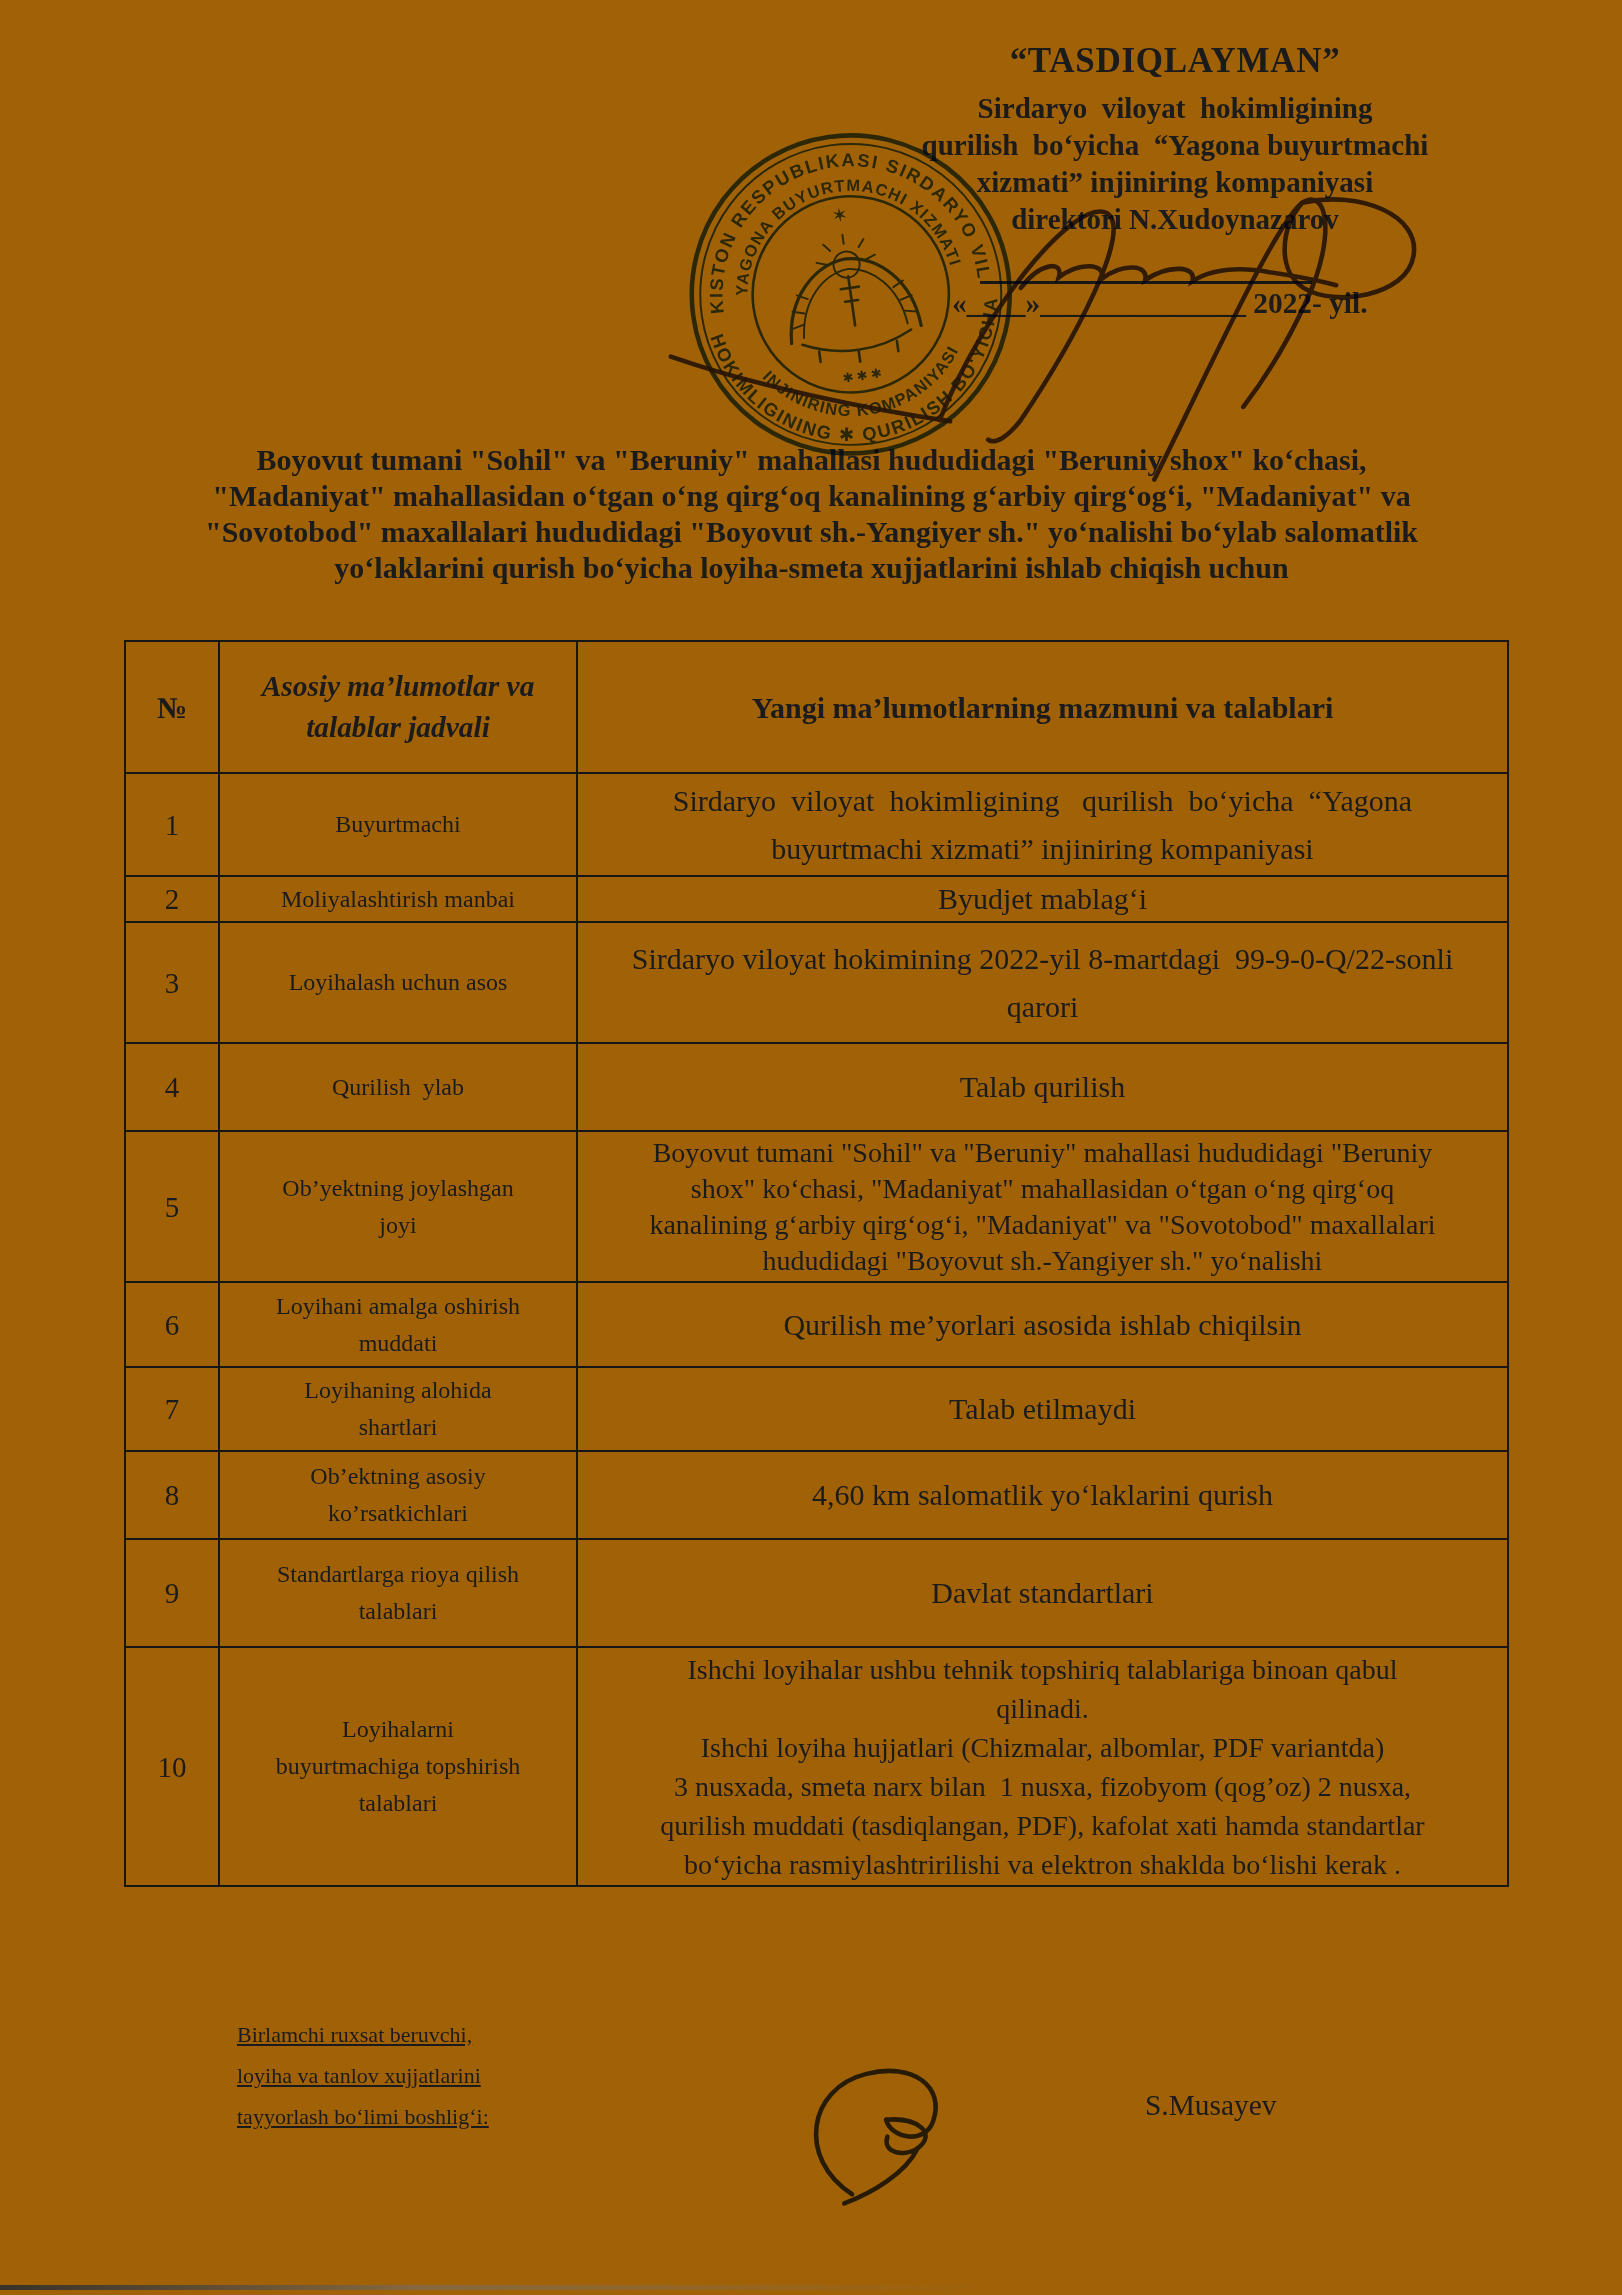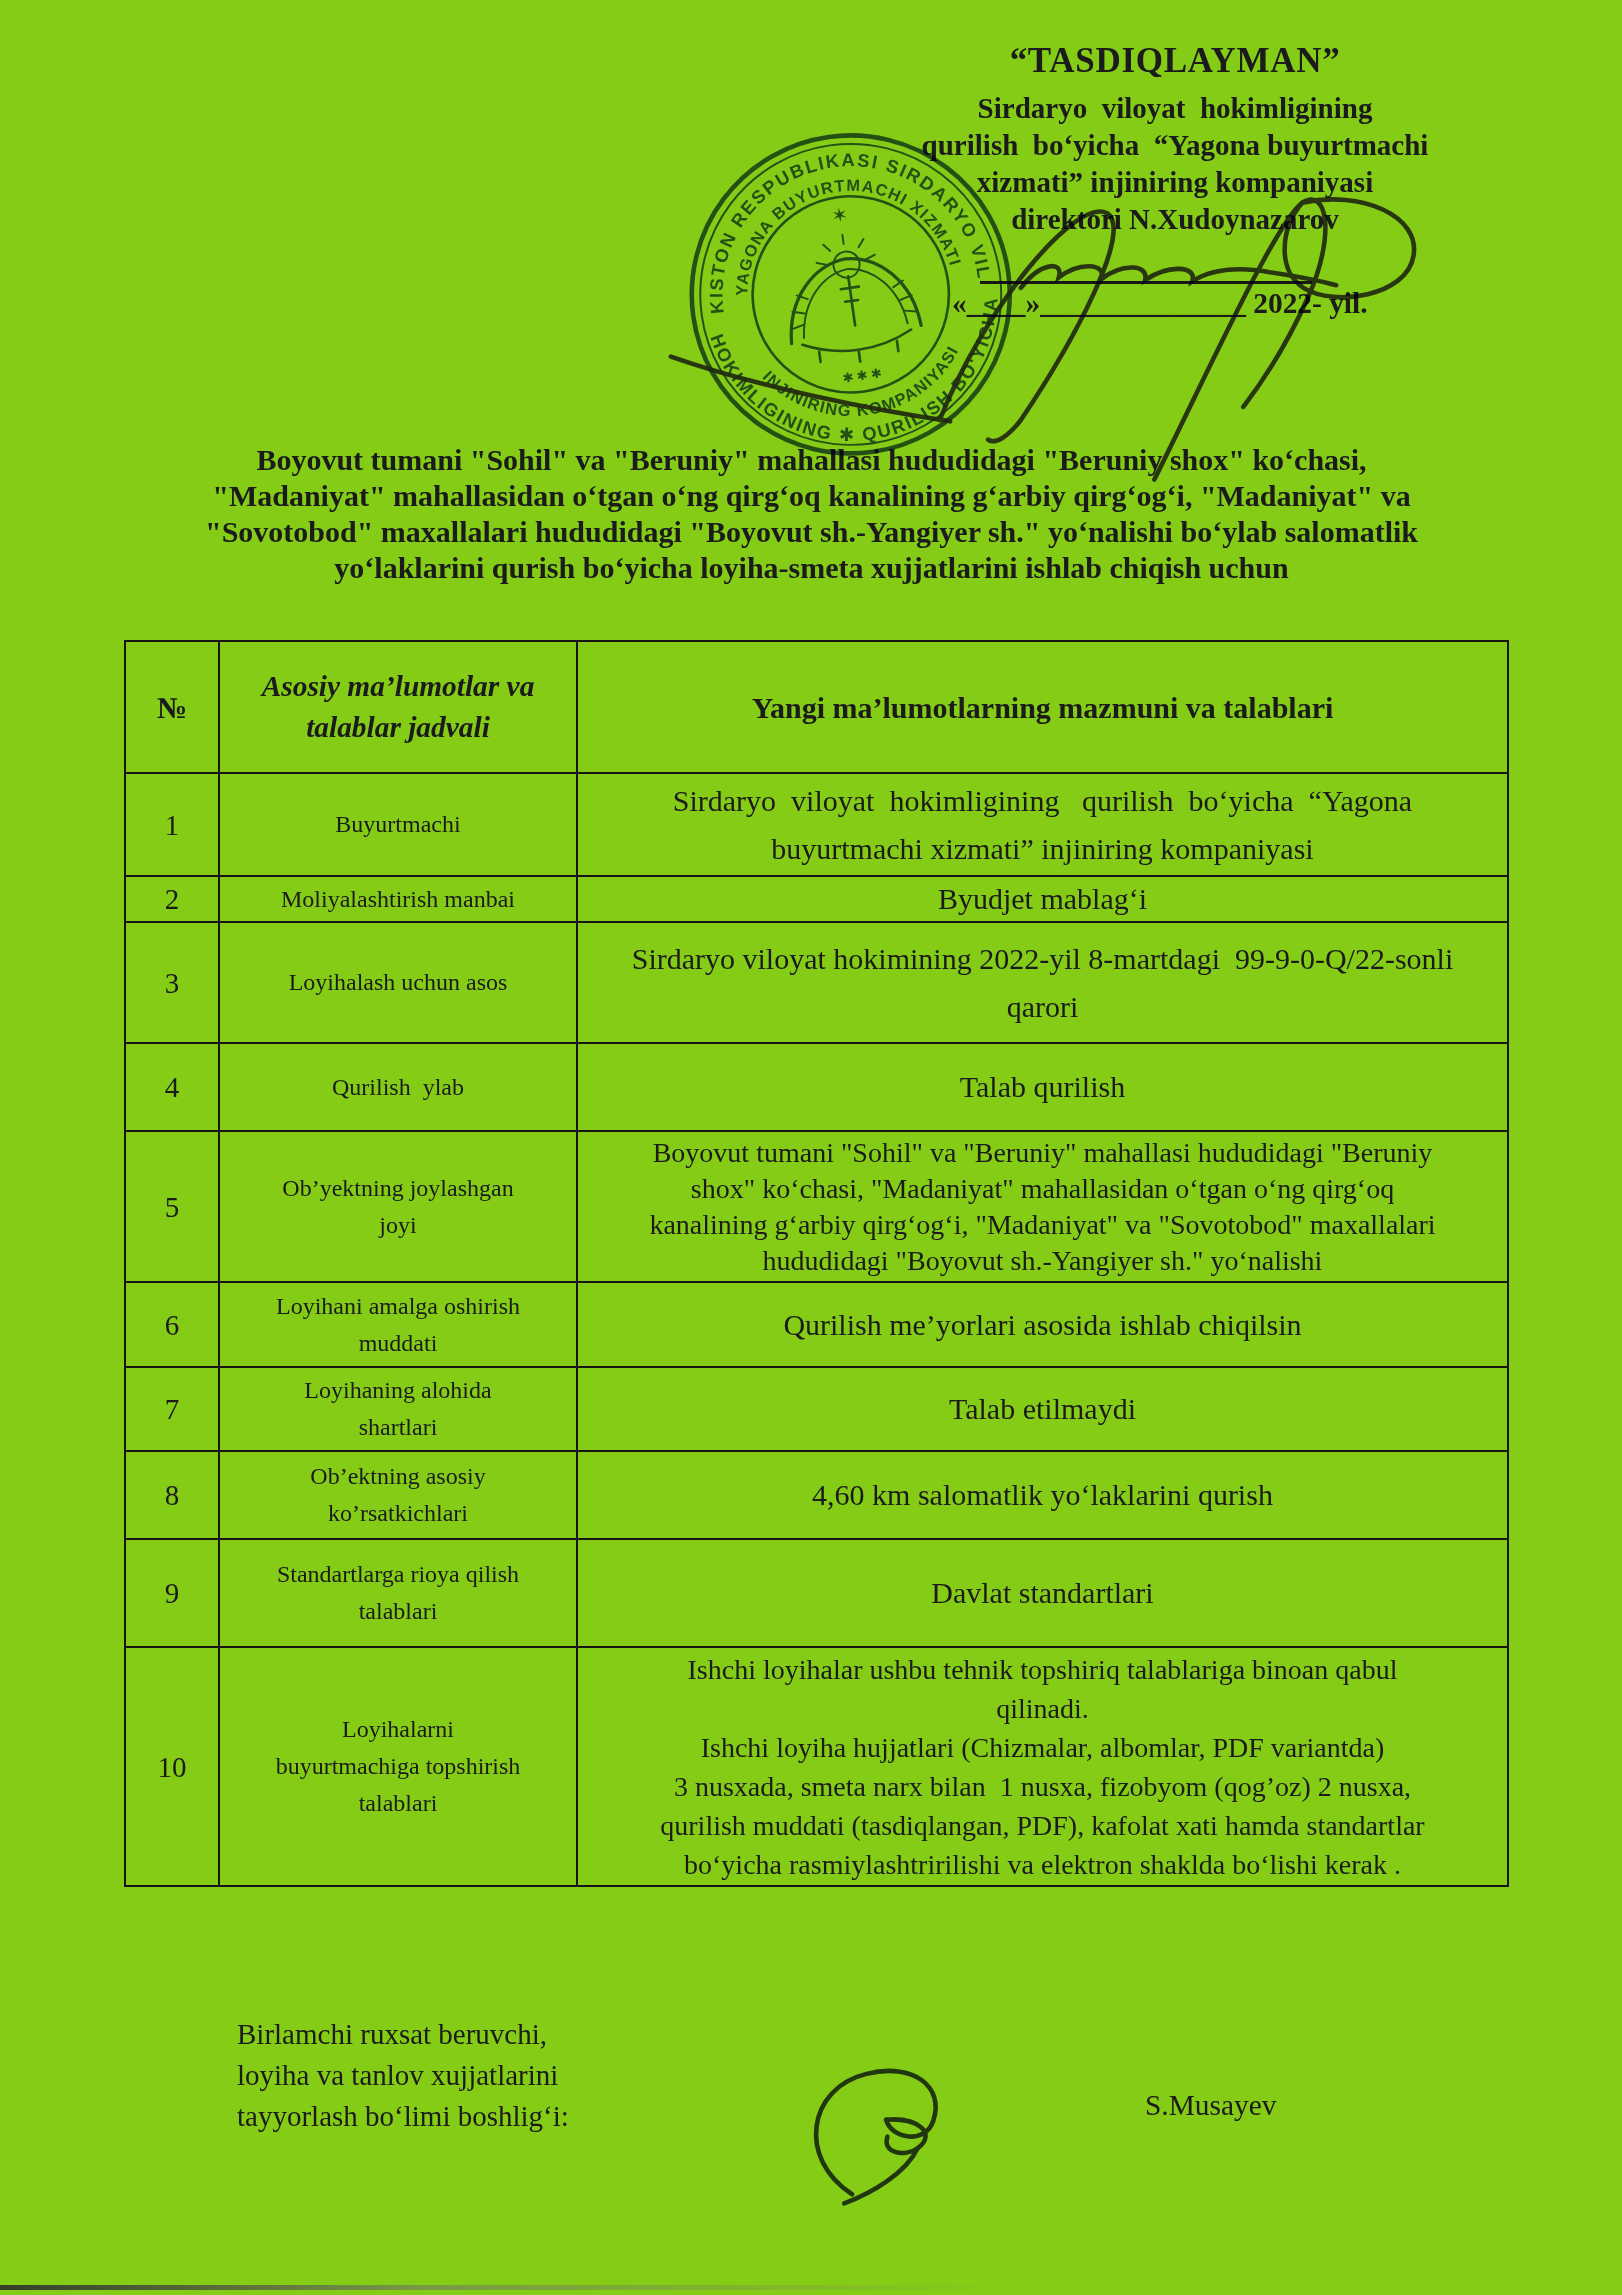--- a/index.html
+++ b/index.html
@@ -1,18 +1,18 @@
 <!DOCTYPE html>
 <html style="font-size:10.5px"><head>
 <meta charset="utf-8">
 <style>
   html,body { margin:0; padding:0; background:#777; }
   .page {
     position:relative; width:1623px; height:2295px;
-    background:#84cc16; overflow:hidden;
+    background:#a16207; overflow:hidden;
     font-family:"Liberation Serif","DejaVu Serif",serif;
     color:#1b1b1b;
   }
   .abs { position:absolute; }
   .preserve { white-space:pre-wrap; }
 
   
   .approve-title {
     left:887px; top:41px; width:576px; text-align:center;
     font-weight:700; font-size:35px; letter-spacing:0.7px;
@@ -56,21 +56,21 @@
   td.dense { font-size:28px; line-height:36px; }
   td.r10v  { font-size:28px; line-height:39px; }
   tr.hdr { height:132px; }
   tr.r1 { height:103px; }  tr.r2 { height:46px; }
   tr.r3 { height:121px; }  tr.r4 { height:88px; }
   tr.r5 { height:151px; }  tr.r6 { height:85px; }
   tr.r7 { height:84px; }  tr.r8 { height:88px; }
   tr.r9 { height:108px; }  tr.r10 { height:239px; }
 
   
-  .footer-role { left:237px; top:2014px; font-size:29px; line-height:41px; }
+  .footer-role { left:237px; top:2014px; font-size:22px; line-height:41px;text-decoration:underline; }
   .footer-name { left:1145px; top:2089px; font-size:29.4px; }
 
   
   .ink-overlay {
     left:0; top:0; width:1623px; height:2295px;
     pointer-events:none; mix-blend-mode:multiply;
   }
   .scan-edge {
     left:0; top:2285px; width:1047px; height:5.2px;
     background:linear-gradient(to right, rgba(45,45,45,.9), rgba(110,110,110,.55) 40%, rgba(140,140,140,0) 96%);

